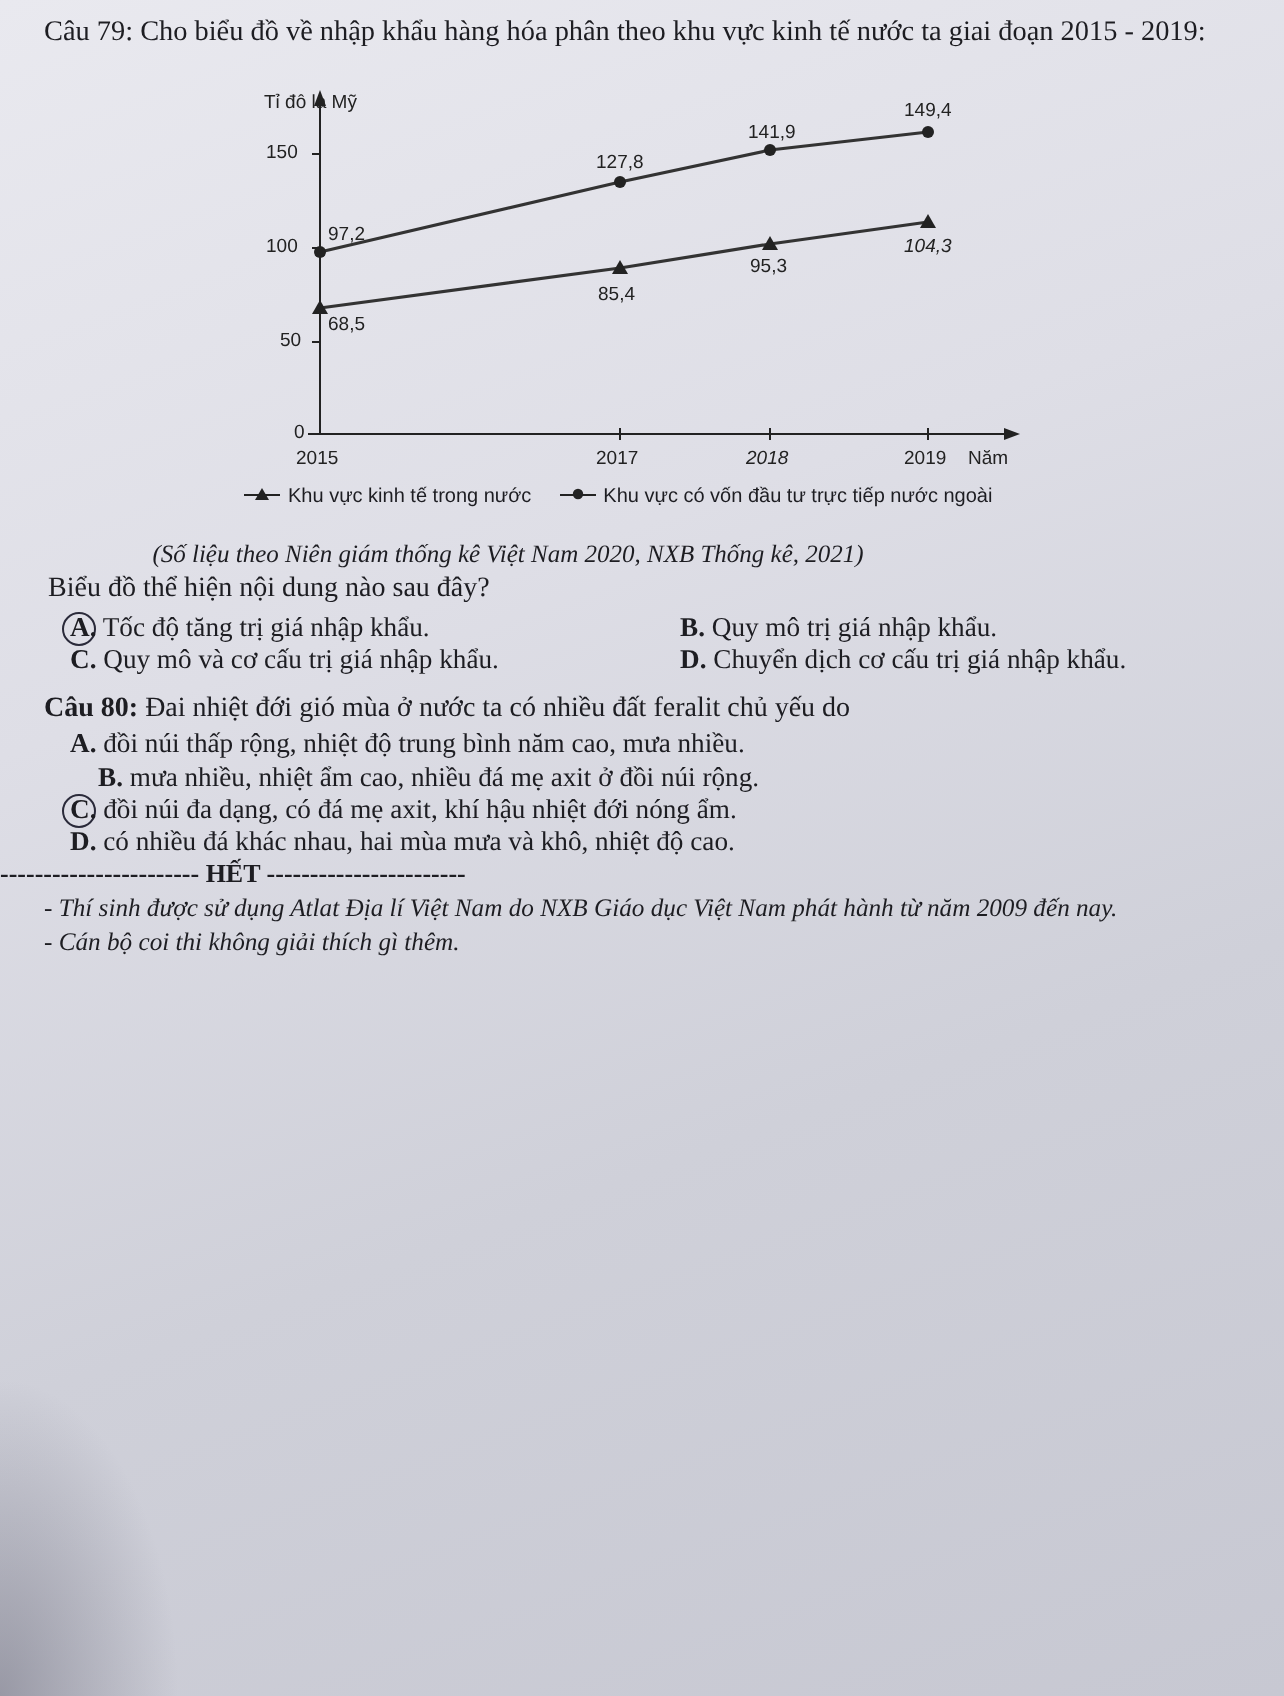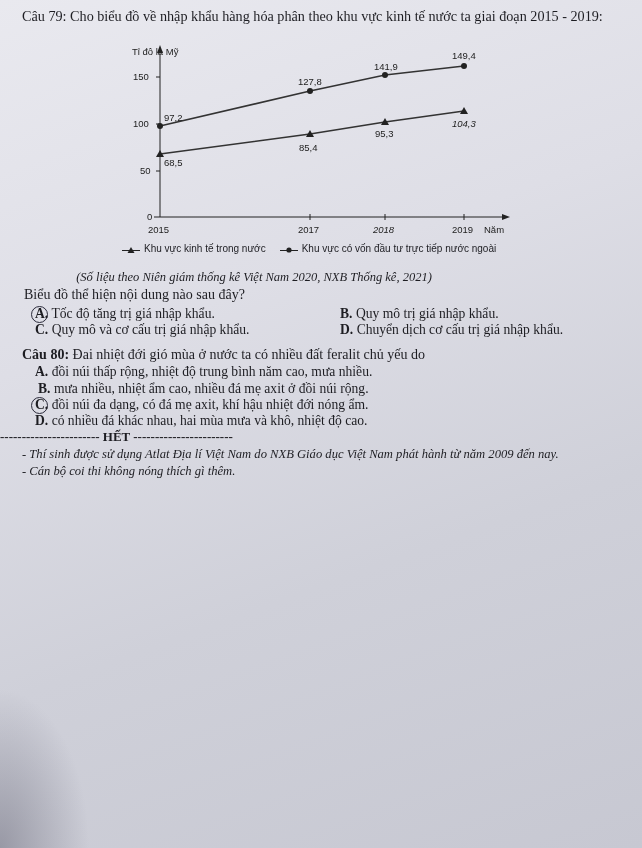--- a/index.html
+++ b/index.html
@@ -16,21 +16,21 @@
   .chart svg { position:absolute; left:0; top:0; }
   .lbl { position:absolute; font-family:"Liberation Sans", sans-serif; font-size:9.5px; color:#222; white-space:nowrap; }
   .source { position:absolute; left:0; width:508px; top:270px; text-align:center; font-style:italic; font-size:12.5px; }
   .prompt { position:absolute; left:24px; top:287px; font-size:14px; }
   .opt { position:absolute; font-size:13.6px; white-space:nowrap; }
   .opt b { font-weight:bold; }
   .q80 { position:absolute; left:22px; top:347px; font-size:14px; white-space:nowrap; }
   .het { position:absolute; left:0; width:512px; top:429px; text-align:left; font-size:13px; font-weight:bold; letter-spacing:0; }
   .note { position:absolute; left:22px; font-style:italic; font-size:12.6px; white-space:nowrap; }
   .pen-circle { position:absolute; border:1.6px solid #2a2a3a; border-radius:50%; width:15px; height:15px; }
-  .legend { position:absolute; left:122px; top:243px; font-family:"Liberation Sans", sans-serif; font-size:10px; white-space:nowrap; display:flex; align-items:flex-end; gap:4px; }
+  .legend { position:absolute; left:122px; top:243px; font-family:"Liberation Sans", sans-serif; font-size:10px; white-space:nowrap; display:flex; align-items:flex-start; gap:4px; }
   .legend .mk { display:inline-block; width:18px; height:8px; position:relative; }
   .legend .mk::before { content:""; position:absolute; left:0; right:0; top:3.5px; height:1.2px; background:#222; }
 </style>
 </head>
 <body>
 
 <div class="shade"></div>
 
 <div class="q-title"><b>Câu 79:</b> <span>Cho biểu đồ về nhập khẩu hàng hóa phân theo khu vực kinh tế nước ta giai đoạn 2015 - 2019:</span></div>
 
@@ -107,20 +107,20 @@
 <div class="prompt">Biểu đồ thể hiện nội dung nào sau đây?</div>
 
 <div class="pen-circle" style="left:31px;top:306px;"></div>
 <div class="opt" style="left:35px;top:306px;"><b>A.</b> <span>Tốc độ tăng trị giá nhập khẩu.</span></div>
 <div class="opt" style="left:340px;top:306px;"><b>B.</b> <span>Quy mô trị giá nhập khẩu.</span></div>
 <div class="opt" style="left:35px;top:322px;"><b>C.</b> <span>Quy mô và cơ cấu trị giá nhập khẩu.</span></div>
 <div class="opt" style="left:340px;top:322px;"><b>D.</b> <span>Chuyển dịch cơ cấu trị giá nhập khẩu.</span></div>
 
 <div class="q80"><b>Câu 80:</b> <span>Đai nhiệt đới gió mùa ở nước ta có nhiều đất feralit chủ yếu do</span></div>
 <div class="opt" style="left:35px;top:364px;"><b>A.</b> <span>đồi núi thấp rộng, nhiệt độ trung bình năm cao, mưa nhiều.</span></div>
-<div class="opt" style="left:38px;top:381px;"><b>B.</b> <span>mưa nhiều, nhiệt ẩm cao, nhiều đá mẹ axit ở đồi núi rộng.</span></div>
+<div class="opt" style="left:49px;top:381px;"><b>B.</b> <span>mưa nhiều, nhiệt ẩm cao, nhiều đá mẹ axit ở đồi núi rộng.</span></div>
 <div class="pen-circle" style="left:31px;top:397px;"></div>
 <div class="opt" style="left:35px;top:397px;"><b>C.</b> <span>đồi núi đa dạng, có đá mẹ axit, khí hậu nhiệt đới nóng ẩm.</span></div>
 <div class="opt" style="left:35px;top:413px;"><b>D.</b> <span>có nhiều đá khác nhau, hai mùa mưa và khô, nhiệt độ cao.</span></div>
 
 <div class="het">----------------------- HẾT -----------------------</div>
 <div class="note" style="top:447px;">- Thí sinh được sử dụng Atlat Địa lí Việt Nam do NXB Giáo dục Việt Nam phát hành từ năm 2009 đến nay.</div>
-<div class="note" style="top:464px;">- Cán bộ coi thi không nóng thích gì thêm.</div>
+<div class="note" style="top:464px;">- Cán bộ coi thi không giải thích gì thêm.</div>
 
 </body></html>

